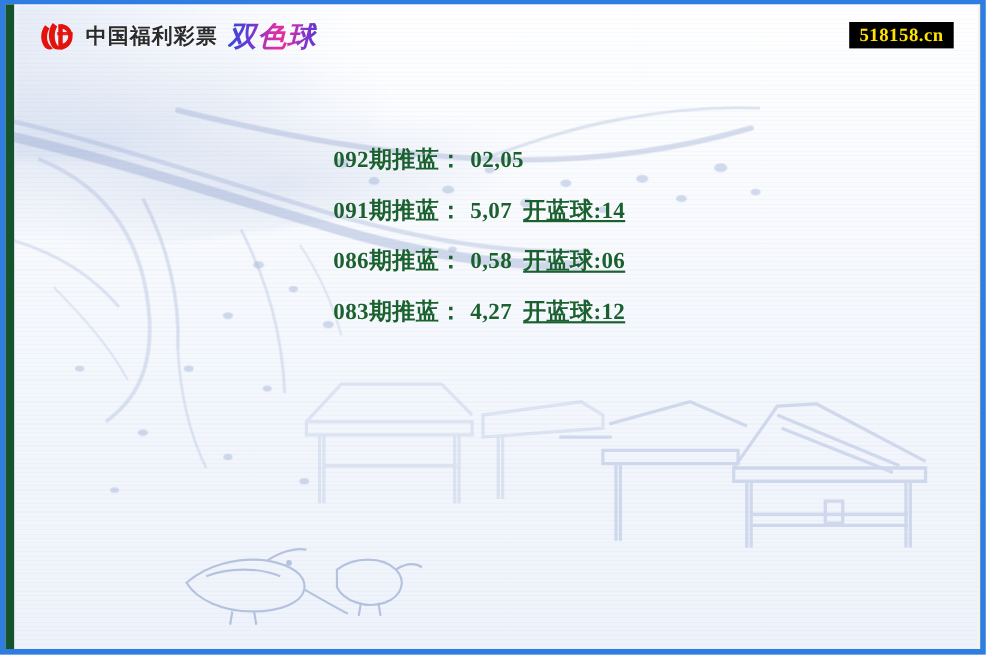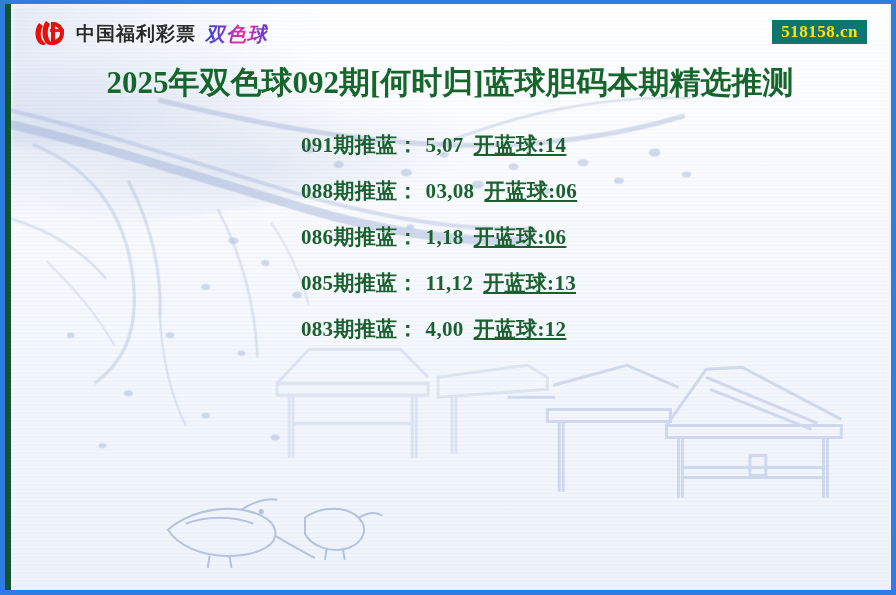--- a/index.html
+++ b/index.html
@@ -15,21 +15,21 @@
   #page {
     position:relative;
     width:896px; height:595px;
     background:#2f7de0;
     padding:4px 5px 5px 5px;
   }
   
   #cream {
     position:relative;
     width:100%; height:100%;
-    border-left:6px solid #14532d;
+    border-left:8px solid #14532d;
     border-right:2px solid #f6f3e4;
     background:#f2f5fb;
     overflow:hidden;
   }
 
   
   #paper {
     position:absolute; inset:0;
     background:
       
@@ -71,31 +71,31 @@
   #cwl-mark svg { display:block; }
   #brand-cn {
     font-family:"DejaVu Sans", sans-serif;
     font-size:19px; font-weight:bold;
     color:#2a2a2a; letter-spacing:1px;
     line-height:1;
     text-shadow:0 1px 0 rgba(255,255,255,.7);
   }
   #brand-ssq {
     font-family:"DejaVu Sans", sans-serif;
-    font-size:20px; font-weight:bold; font-style:italic;
+    font-size:26px; font-weight:bold; font-style:italic;
     letter-spacing:1px; line-height:1;
     background:linear-gradient(95deg,#2f49d8 0%,#6a3bd0 26%,#d92fa8 52%,#e0309a 64%,#8a34c9 84%,#5c36cf 100%);
     -webkit-background-clip:text; background-clip:text;
     color:transparent;
     -webkit-text-fill-color:transparent;
   }
 
   #watermark {
     position:absolute; right:22px; top:16px;
-    background:#0f766e;
+    background:#000000;
     color:#ffe400;
     font-family:"Liberation Serif", serif;
     font-size:17px; font-weight:bold;
     padding:3px 9px 4px 9px;
     letter-spacing:.5px;
     line-height:1;
     margin-left:16px;
   }
 
   #title {
@@ -248,45 +248,41 @@
             </g>
           </svg>
         </span>
         <span id="brand-cn">中国福利彩票</span>
         <span id="brand-ssq">双色球</span>
       </div>
 
       <div id="watermark">518158.cn</div>
     </div>
 
-    <div id="title">2025年双色球092期[何时归]蓝球胆码本期精选推测</div>
 
     <div id="rows">
 
+      <div class="row">
+        <span class="seg">092期推蓝：</span><span class="seg">02,05</span><span class="draw"></span>
+      </div>
 
       <div class="row">
         <span class="seg">091期推蓝：</span><span class="seg">5,07</span><span class="draw">开蓝球:14</span>
       </div>
 
 
 
-      <div class="row">
-        <span class="seg">088期推蓝：</span><span class="seg">03,08</span><span class="draw">开蓝球:06</span>
-      </div>
-
-
-      <div class="row">
-        <span class="seg">086期推蓝：</span><span class="seg">1,18</span><span class="draw">开蓝球:06</span>
-      </div>
-
-      <div class="row">
-        <span class="seg">085期推蓝：</span><span class="seg">11,12</span><span class="draw">开蓝球:13</span>
-      </div>
-
-
-      <div class="row">
-        <span class="seg">083期推蓝：</span><span class="seg">4,00</span><span class="draw">开蓝球:12</span>
+
+
+      <div class="row">
+        <span class="seg">086期推蓝：</span><span class="seg">0,58</span><span class="draw">开蓝球:06</span>
+      </div>
+
+
+
+      <div class="row">
+        <span class="seg">083期推蓝：</span><span class="seg">4,27</span><span class="draw">开蓝球:12</span>
       </div>
 
     </div>
 
   </div>
 </div>
 
 </body></html>

